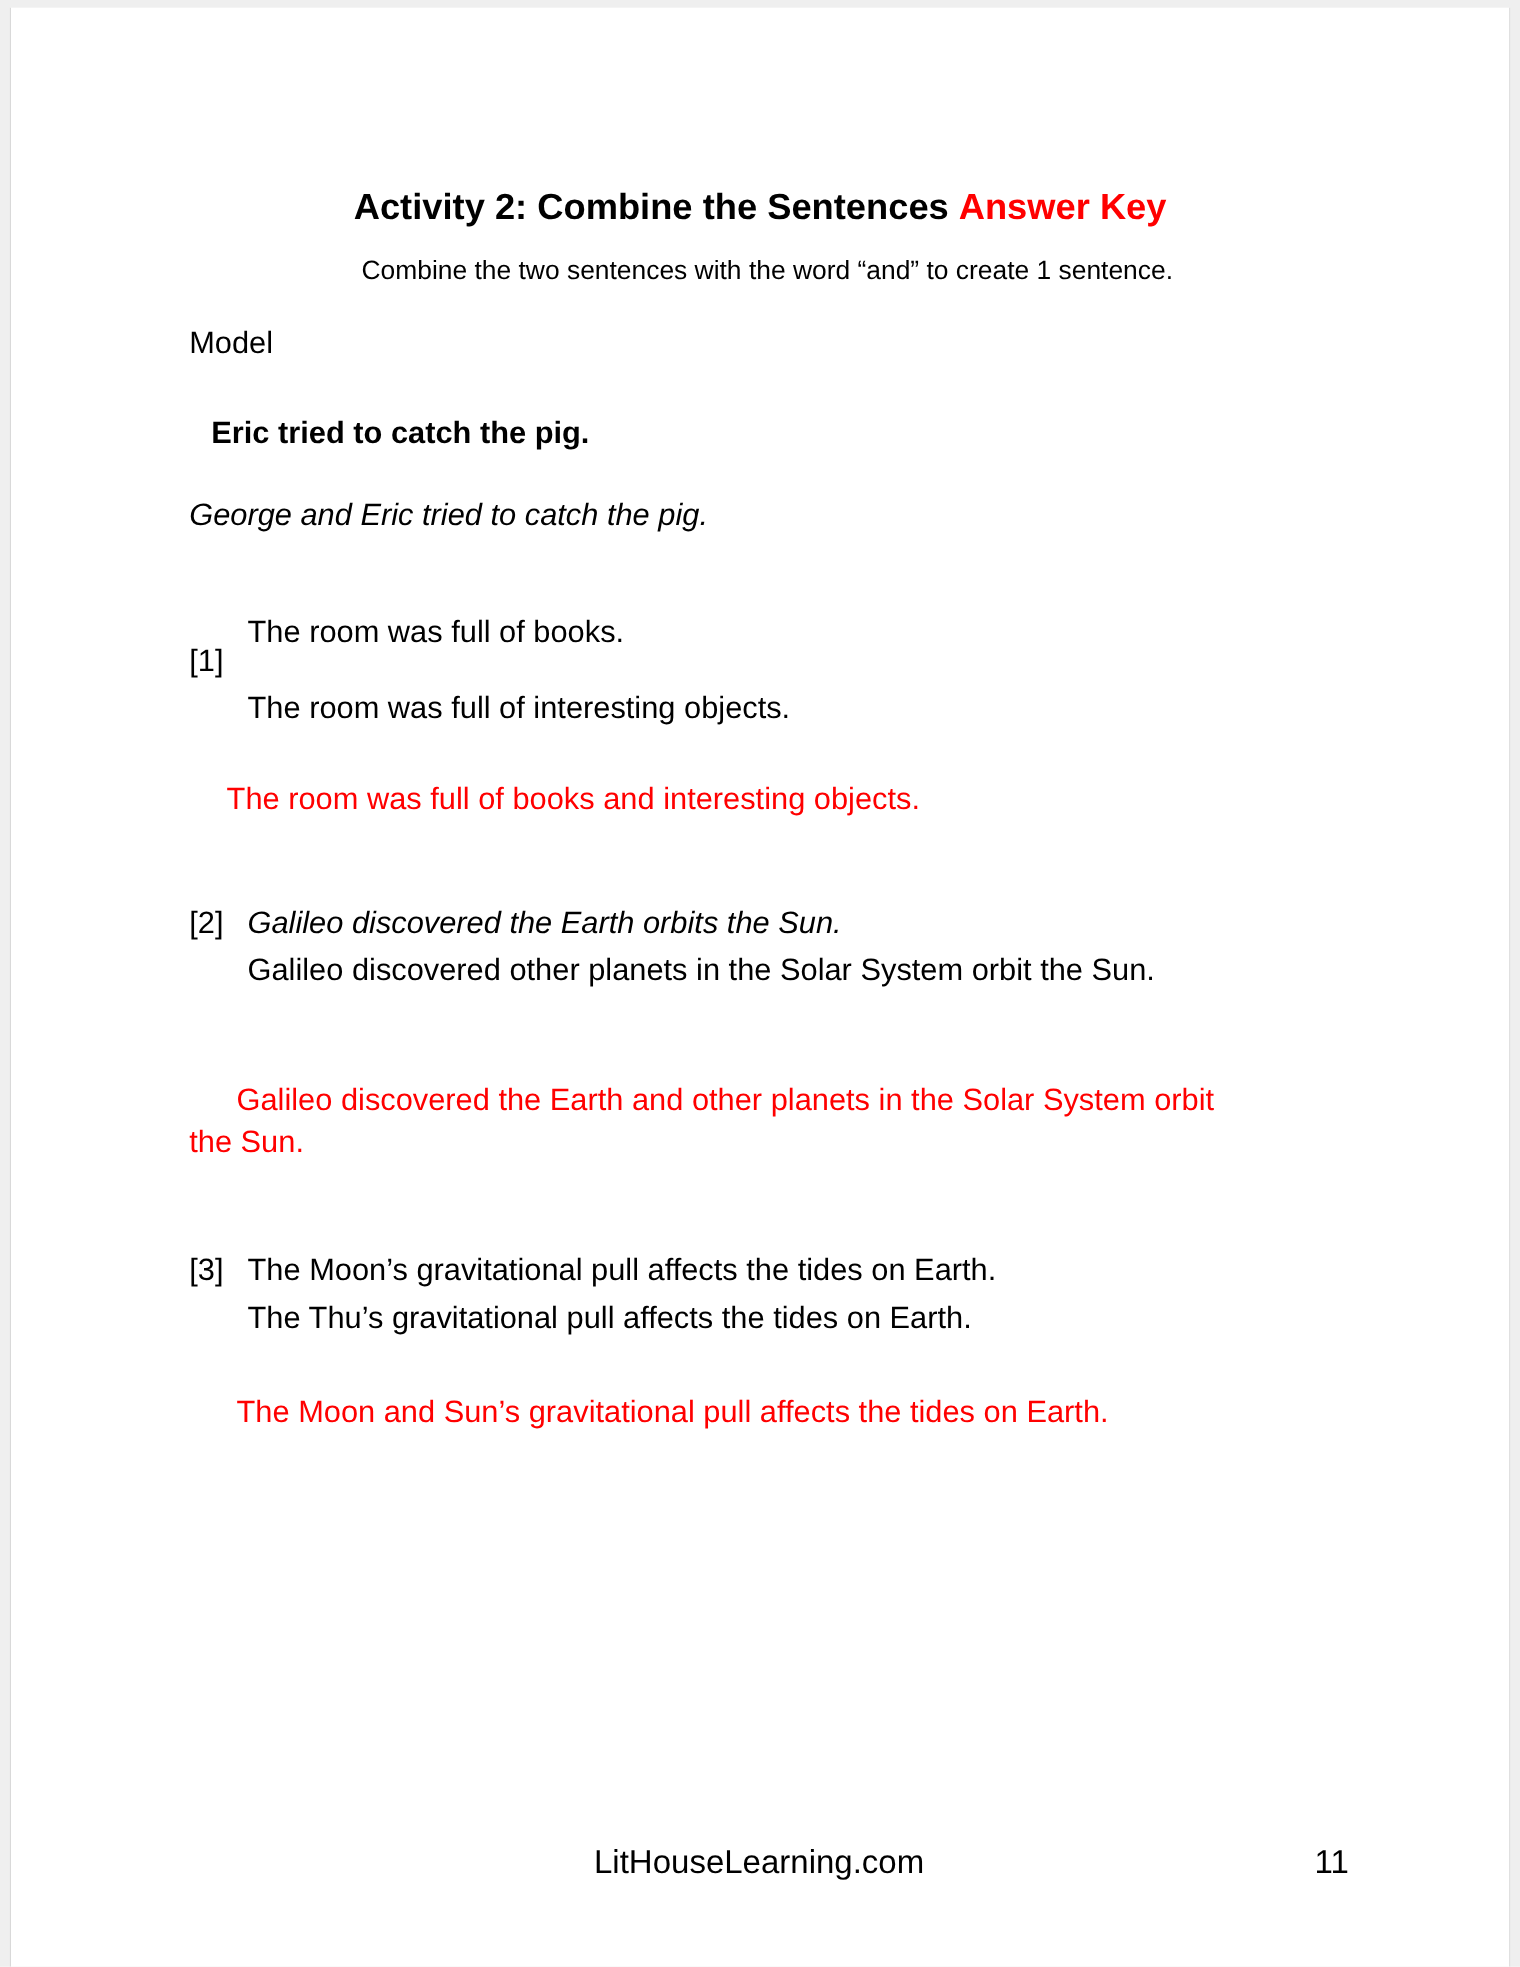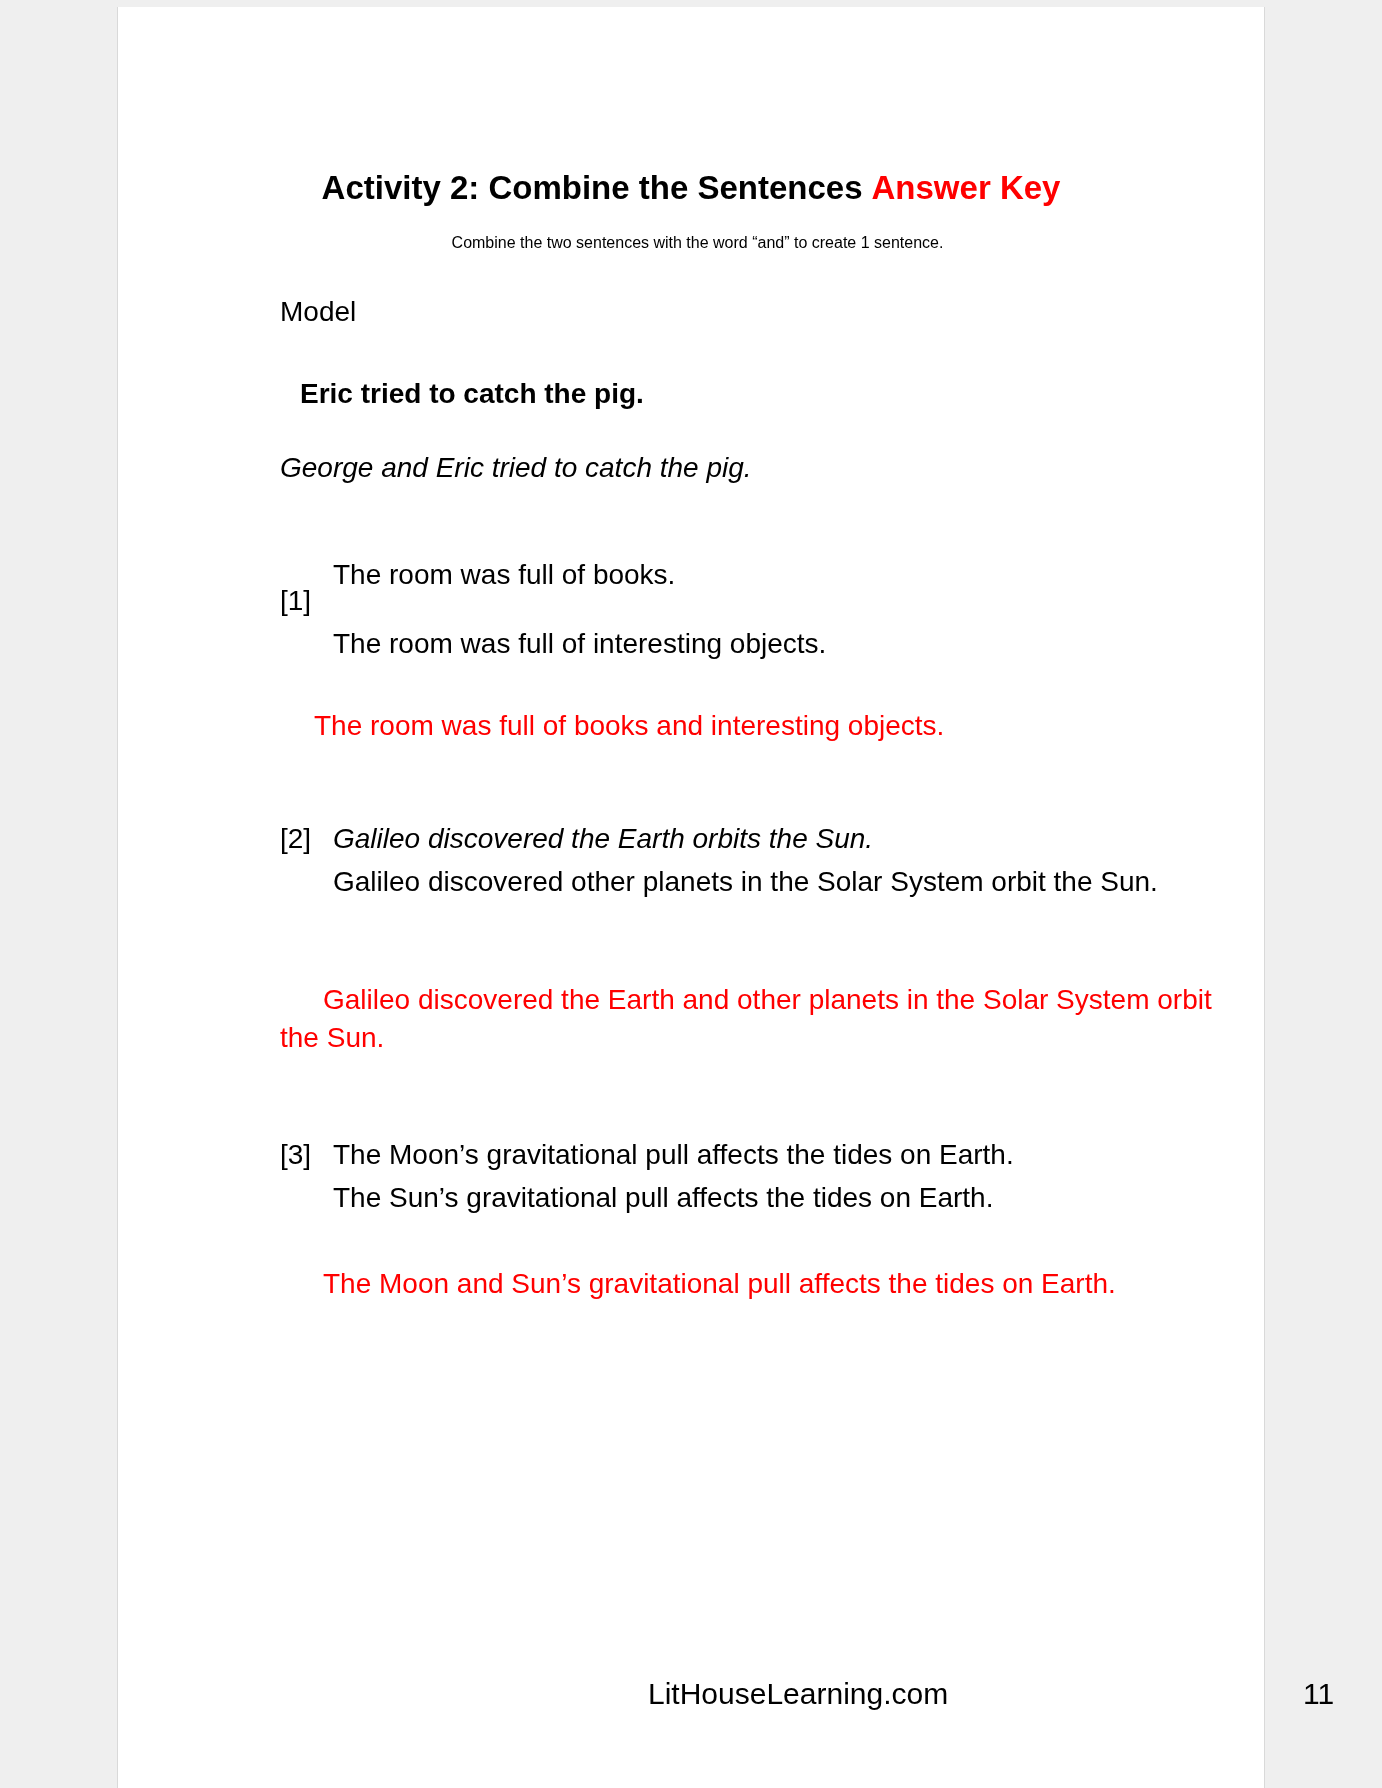--- a/index.html
+++ b/index.html
@@ -6,21 +6,21 @@
   html, body { margin: 0; padding: 0; }
   body {
     width: 1382px; height: 1788px;
     background: #efefef;
     font-family: "Liberation Sans", "DejaVu Sans", sans-serif;
     color: #000;
     overflow: hidden;
   }
   .page {
     position: relative;
-    width: 1148px; height: 1781px;
+    width: 1364px; height: 1781px;
     margin: 7px auto 0;
     background: #ffffff;
     border-left: 1px solid #d9d9d9;
     border-right: 1px solid #d9d9d9;
   }
   .abs { position: absolute; line-height: 1.2; white-space: nowrap; }
   .body-text { font-size: 28px; }
   .bold { font-weight: bold; }
   .italic { font-style: italic; }
   .red { color: #FF0000; }
@@ -31,21 +31,21 @@
   .title-line {
     position: absolute; left: 0; right: 0; top: 161px;
     text-align: center;
     font-size: 33px; font-weight: bold; line-height: 1.2;
     white-space: nowrap;
   }
   .title-red { margin-left: 9px; }
   .subtitle-line {
     position: absolute; left: 0; right: 0; top: 226px;
     text-align: center;
-    font-size: 16px; line-height: 1.2;
+    font-size: 24px; line-height: 1.2;
     white-space: nowrap;
     padding-left: 13px;
   }
   .footer-text { font-size: 30px; }
 </style>
 </head>
 <body>
 
 <div class="page">
 
@@ -65,19 +65,19 @@
   <div class="abs body-text red underlined" style="left:196px; top:702px;">The room was full of books and interesting objects.</div>
 
   <div class="abs body-text" style="left:162px; top:815px;">[2]</div>
   <div class="abs body-text" style="left:215px; top:815px;font-style:italic;">Galileo discovered the Earth orbits the Sun.</div>
   <div class="abs body-text" style="left:215px; top:858px;">Galileo discovered other planets in the Solar System orbit the Sun.</div>
   <div class="abs body-text red underlined" style="left:205px; top:940px;margin-top:36px;">Galileo discovered the Earth and other planets in the Solar System orbit</div>
   <div class="abs body-text red underlined" style="left:162px; top:1014px;">the Sun.</div>
 
   <div class="abs body-text" style="left:162px; top:1131px;">[3]</div>
   <div class="abs body-text" style="left:215px; top:1131px;">The Moon’s gravitational pull affects the tides on Earth.</div>
-  <div class="abs body-text" style="left:215px; top:1174px;">The Sun’s gravitational pull affects the tides on Earth.</div>
+  <div class="abs body-text" style="left:215px; top:1174px;">The Thu’s gravitational pull affects the tides on Earth.</div>
   <div class="abs body-text red underlined" style="left:205px; top:1260px;">The Moon and Sun’s gravitational pull affects the tides on Earth.</div>
 
   <div class="abs footer-text" style="left:530px; top:1669px;">LitHouseLearning.com</div>
   <div class="abs footer-text" style="left:1185px; top:1669px;">11</div>
 
 </div>
 
 </body></html>

